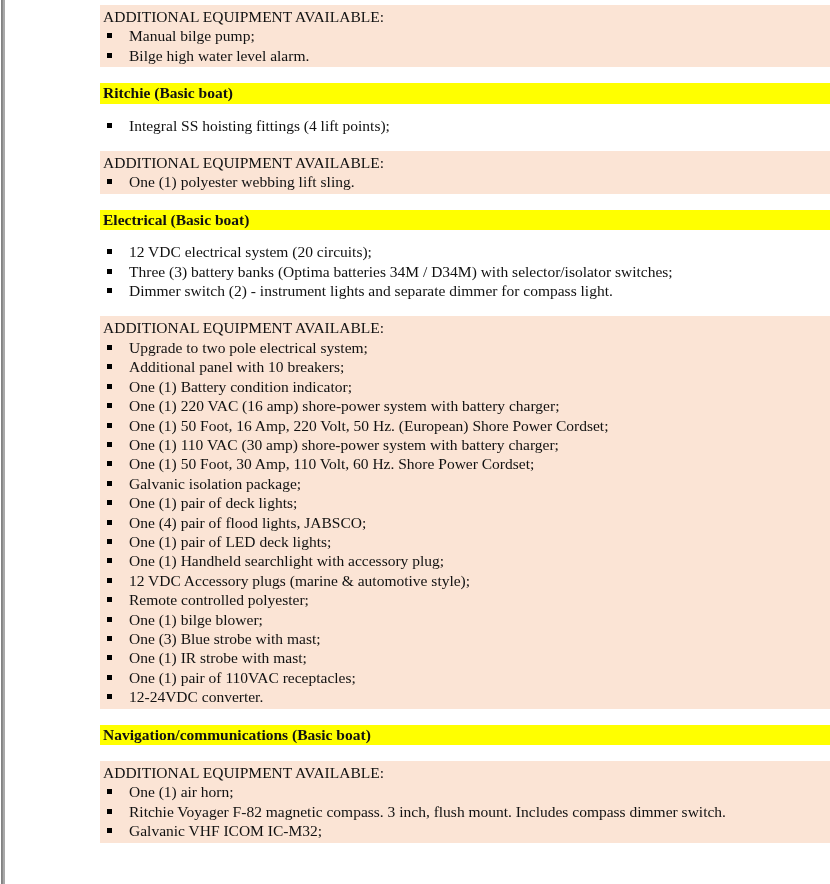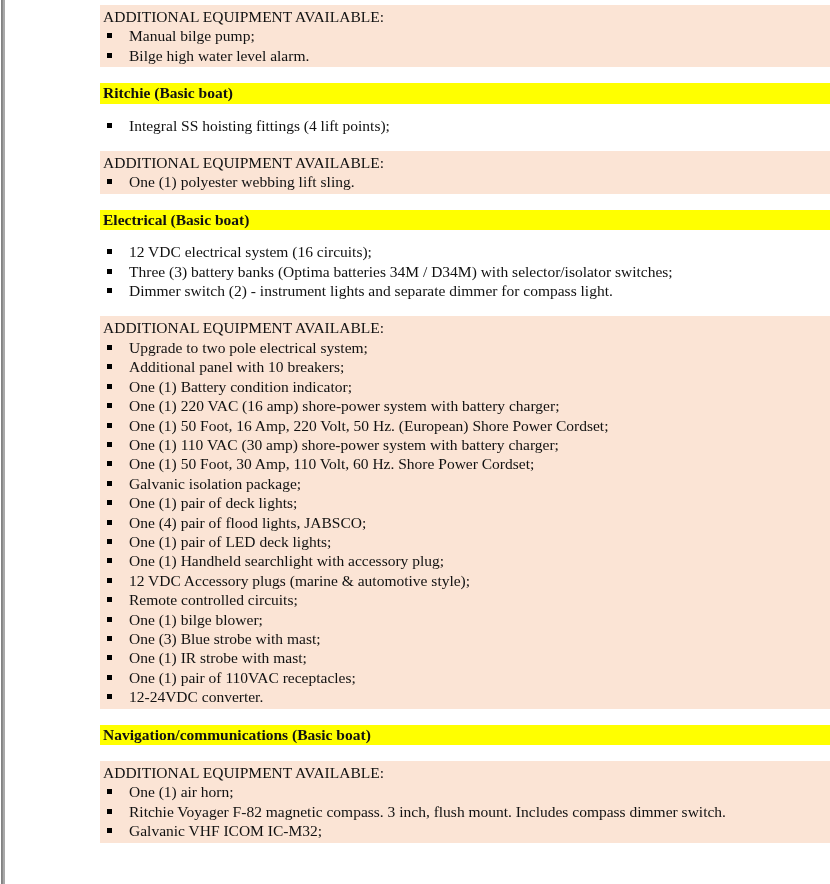--- a/index.html
+++ b/index.html
@@ -73,40 +73,40 @@
       <div class="section-header">Ritchie (Basic boat)</div>
       <div class="bullet-list">
         <div class="bullet-item"><span class="bullet-square"></span><span>Integral SS hoisting fittings (4 lift points);</span></div>
       </div>
       <div class="additional-block">
         <div class="additional-title">ADDITIONAL EQUIPMENT AVAILABLE:</div>
         <div class="bullet-item"><span class="bullet-square"></span><span>One (1) polyester webbing lift sling.</span></div>
       </div>
       <div class="section-header">Electrical (Basic boat)</div>
       <div class="bullet-list">
-        <div class="bullet-item"><span class="bullet-square"></span><span>12 VDC electrical system (16 circuits);</span></div>
+        <div class="bullet-item"><span class="bullet-square"></span><span>12 VDC electrical system (20 circuits);</span></div>
         <div class="bullet-item"><span class="bullet-square"></span><span>Three (3) battery banks (Optima batteries 34M / D34M) with selector/isolator switches;</span></div>
         <div class="bullet-item"><span class="bullet-square"></span><span>Dimmer switch (2) - instrument lights and separate dimmer for compass light.</span></div>
       </div>
       <div class="additional-block">
         <div class="additional-title">ADDITIONAL EQUIPMENT AVAILABLE:</div>
         <div class="bullet-item"><span class="bullet-square"></span><span>Upgrade to two pole electrical system;</span></div>
         <div class="bullet-item"><span class="bullet-square"></span><span>Additional panel with 10 breakers;</span></div>
         <div class="bullet-item"><span class="bullet-square"></span><span>One (1) Battery condition indicator;</span></div>
         <div class="bullet-item"><span class="bullet-square"></span><span>One (1) 220 VAC (16 amp) shore-power system with battery charger;</span></div>
         <div class="bullet-item"><span class="bullet-square"></span><span>One (1) 50 Foot, 16 Amp, 220 Volt, 50 Hz. (European) Shore Power Cordset;</span></div>
         <div class="bullet-item"><span class="bullet-square"></span><span>One (1) 110 VAC (30 amp) shore-power system with battery charger;</span></div>
         <div class="bullet-item"><span class="bullet-square"></span><span>One (1) 50 Foot, 30 Amp, 110 Volt, 60 Hz. Shore Power Cordset;</span></div>
         <div class="bullet-item"><span class="bullet-square"></span><span>Galvanic isolation package;</span></div>
         <div class="bullet-item"><span class="bullet-square"></span><span>One (1) pair of deck lights;</span></div>
         <div class="bullet-item"><span class="bullet-square"></span><span>One (4) pair of flood lights, JABSCO;</span></div>
         <div class="bullet-item"><span class="bullet-square"></span><span>One (1) pair of LED deck lights;</span></div>
         <div class="bullet-item"><span class="bullet-square"></span><span>One (1) Handheld searchlight with accessory plug;</span></div>
         <div class="bullet-item"><span class="bullet-square"></span><span>12 VDC Accessory plugs (marine &amp; automotive style);</span></div>
-        <div class="bullet-item"><span class="bullet-square"></span><span>Remote controlled circuits;</span></div>
+        <div class="bullet-item"><span class="bullet-square"></span><span>Remote controlled polyester;</span></div>
         <div class="bullet-item"><span class="bullet-square"></span><span>One (1) bilge blower;</span></div>
         <div class="bullet-item"><span class="bullet-square"></span><span>One (3) Blue strobe with mast;</span></div>
         <div class="bullet-item"><span class="bullet-square"></span><span>One (1) IR strobe with mast;</span></div>
         <div class="bullet-item"><span class="bullet-square"></span><span>One (1) pair of 110VAC receptacles;</span></div>
         <div class="bullet-item"><span class="bullet-square"></span><span>12-24VDC converter.</span></div>
       </div>
       <div class="section-header">Navigation/communications (Basic boat)</div>
       <div class="additional-block">
         <div class="additional-title">ADDITIONAL EQUIPMENT AVAILABLE:</div>
         <div class="bullet-item"><span class="bullet-square"></span><span>One (1) air horn;</span></div>

